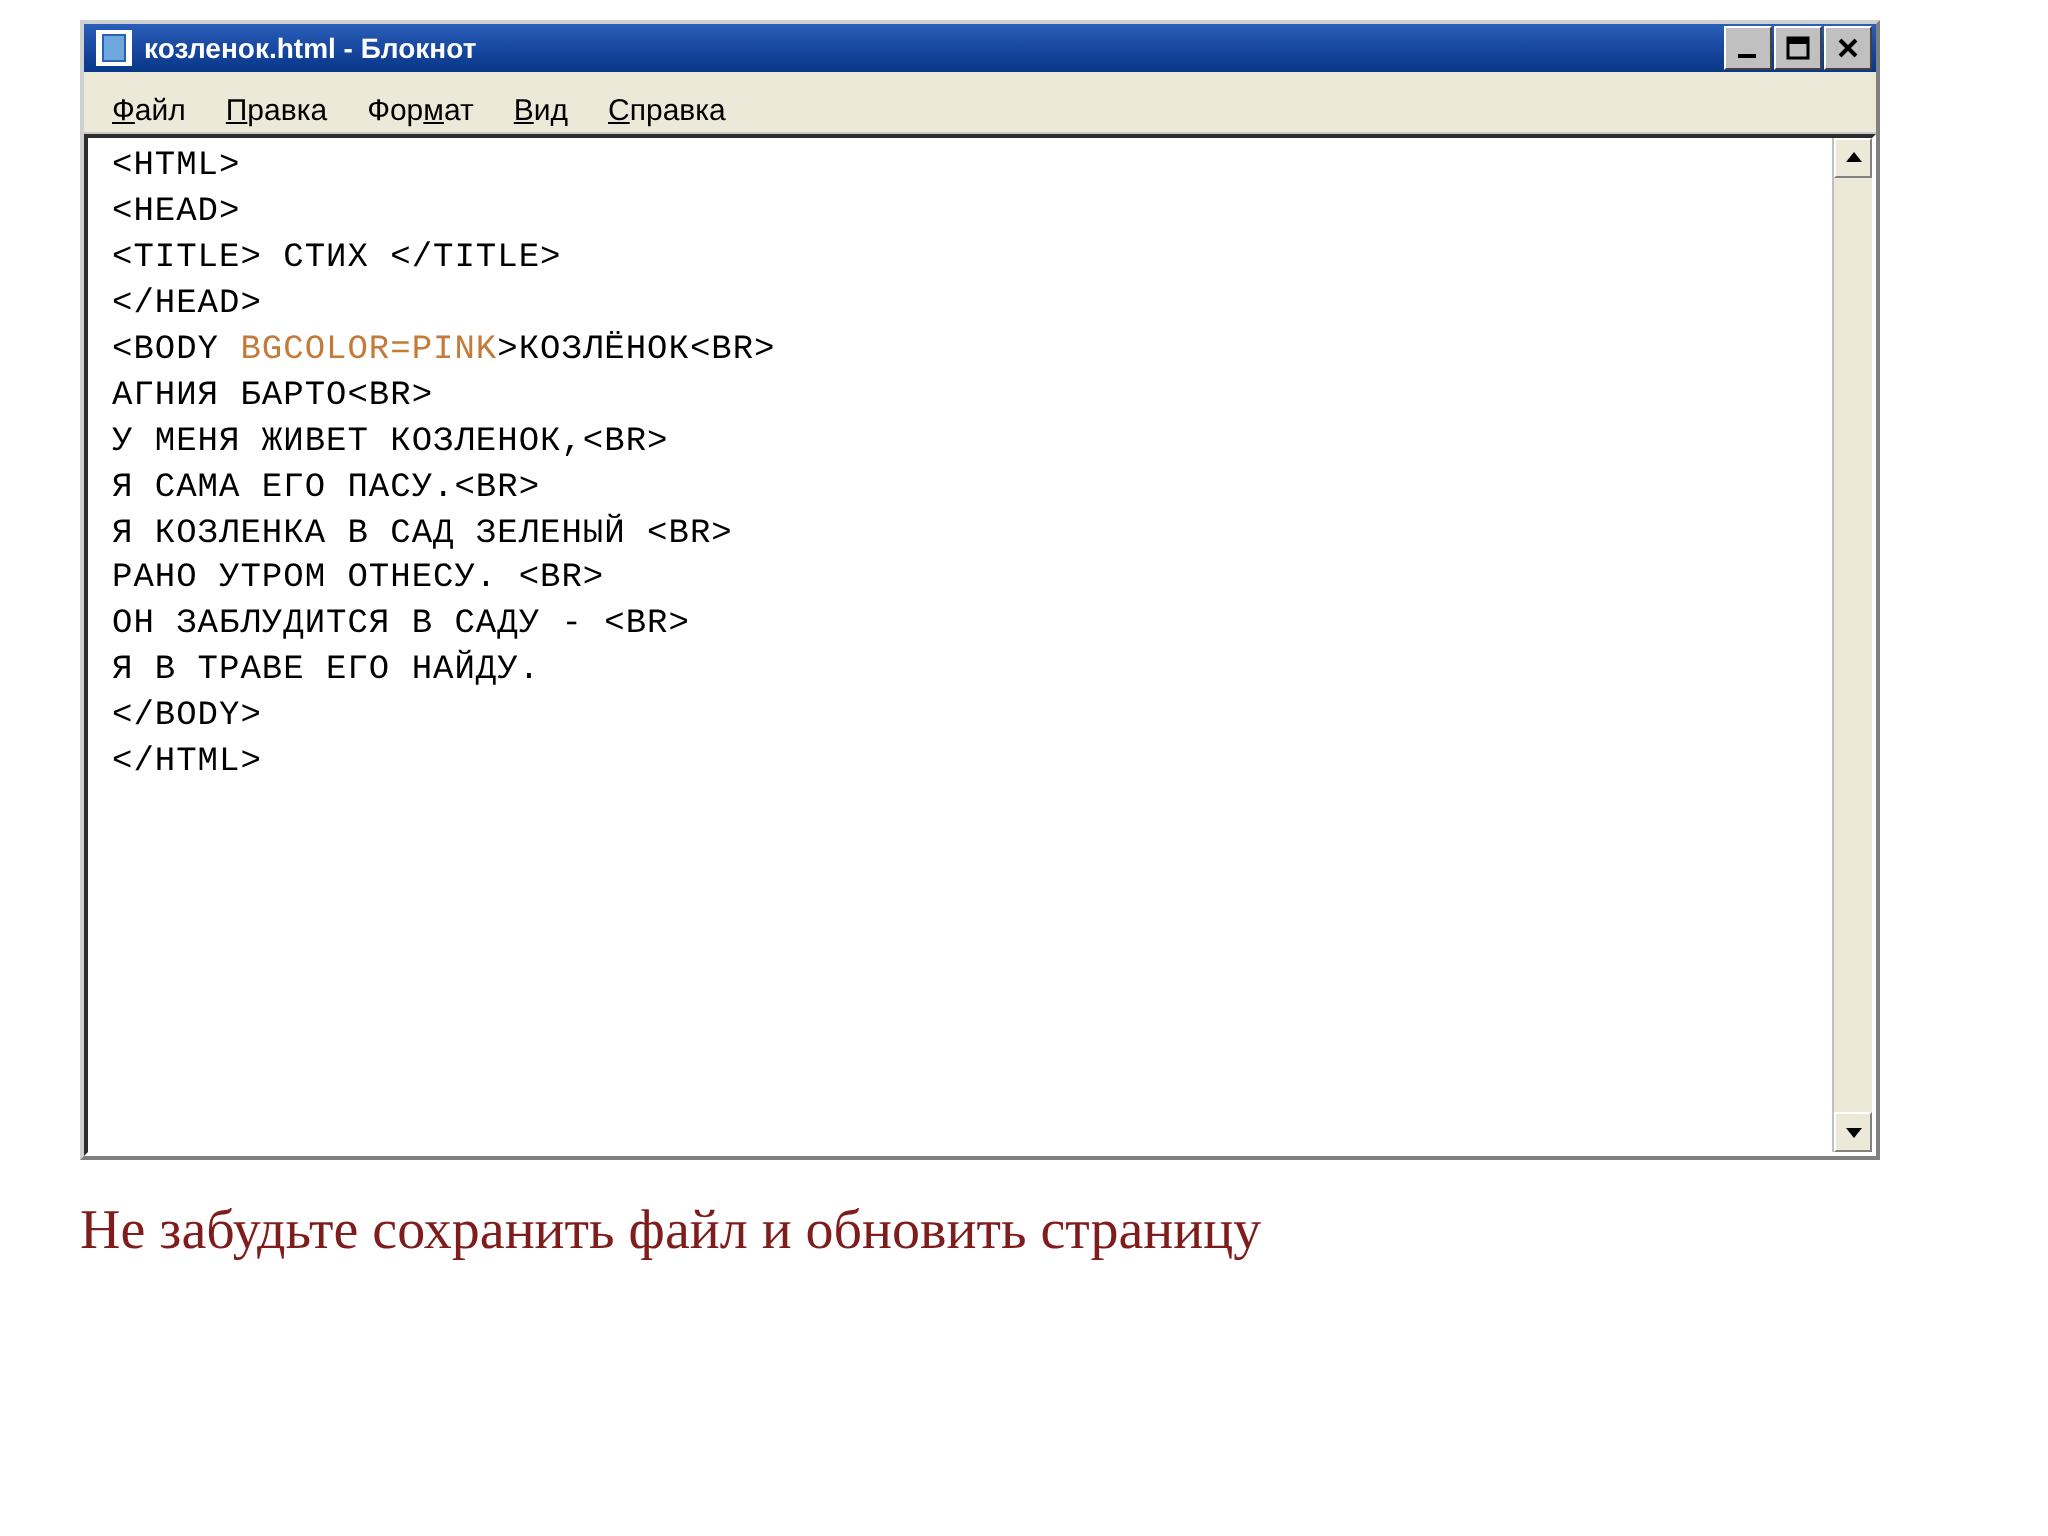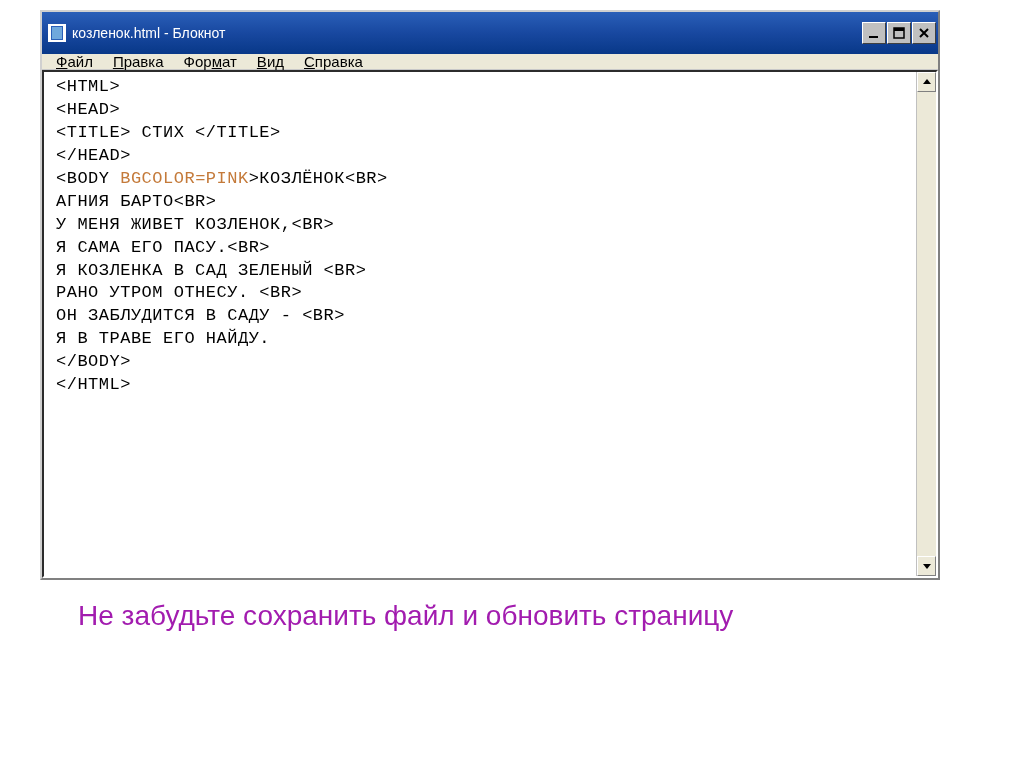--- a/index.html
+++ b/index.html
@@ -21,29 +21,29 @@
       width: 900px;
       height: 570px;
       border: 2px solid #808080;
       border-top-color: #d0d0d0;
       border-left-color: #d0d0d0;
       background: #ece9d8;
       display: flex;
       flex-direction: column;
     }
     .titlebar {
-      height: 42px;
+      height: 24px;
       background: linear-gradient(to bottom, #2a5fb8 0%, #1848a0 50%, #083888 100%);
       display: flex;
       align-items: center;
       padding: 0 2px 0 6px;
       color: #fff;
       font-family: "Tahoma", sans-serif;
       font-size: 14px;
-      font-weight: normal;
+      font-weight: bold;
     }
     .titlebar-icon {
       width: 18px;
       height: 18px;
       background: #ffffff;
       margin-right: 6px;
       display: flex;
       align-items: center;
       justify-content: center;
     }
@@ -74,25 +74,25 @@
       font-size: 11px;
       font-weight: bold;
       color: #000;
       cursor: pointer;
     }
     .titlebar-btn svg {
       width: 14px;
       height: 14px;
     }
     .menubar {
-      height: 16px;
+      height: 31px;
       background: #ece9d8;
       border-bottom: 1px solid #c8c8c8;
       display: flex;
-      align-items: center;
+      align-items: flex-end;
       padding: 0 4px;
       font-family: "Tahoma", sans-serif;
       font-size: 15px;
     }
     .menu-item {
       padding: 2px 10px;
       cursor: pointer;
     }
     .menu-underline {
       text-decoration: underline;
@@ -144,24 +144,23 @@
       height: 10px;
     }
     .scroll-track {
       flex: 1;
       background: #ece9d8;
     }
     .bottom-caption {
       position: absolute;
       top: 600px;
       left: 40px;
-      font-family: Liberation Sans, sans-serif;
+      font-family: Liberation Serif, serif;
       font-size: 28px;
-      color: #a21caf;
-      margin-left: 38px;
+      color: #7f1d1d;
     }
   </style>
 </head>
 <body>
 
 <div class="window">
   <div class="titlebar">
     <div class="titlebar-icon">
       <div class="titlebar-icon-inner"></div>
     </div>

